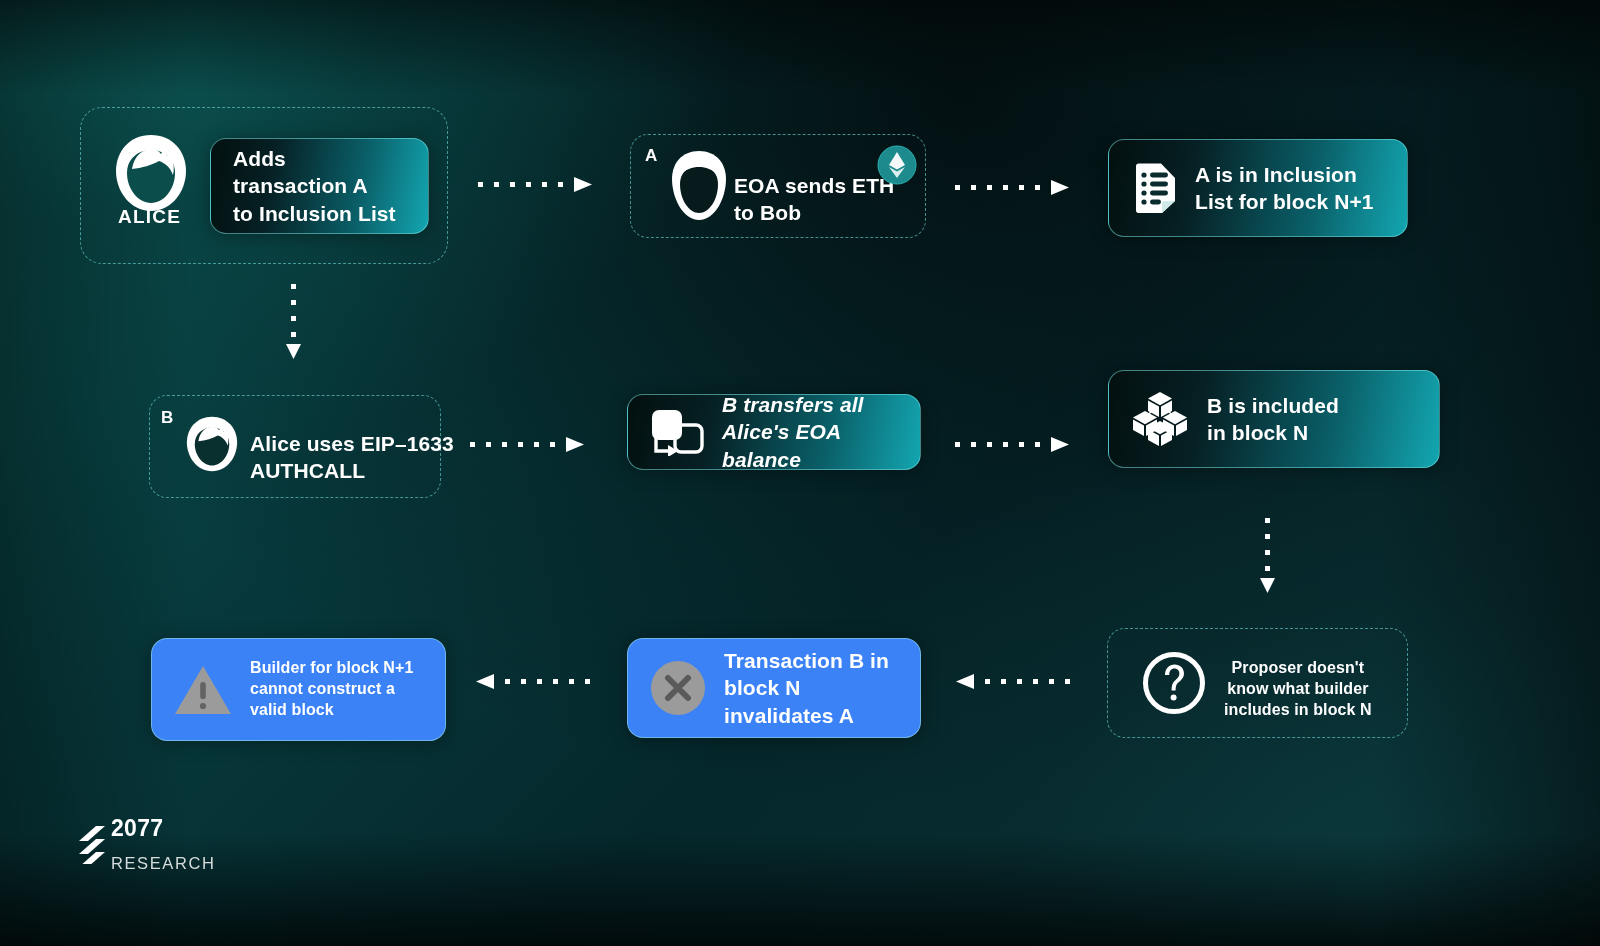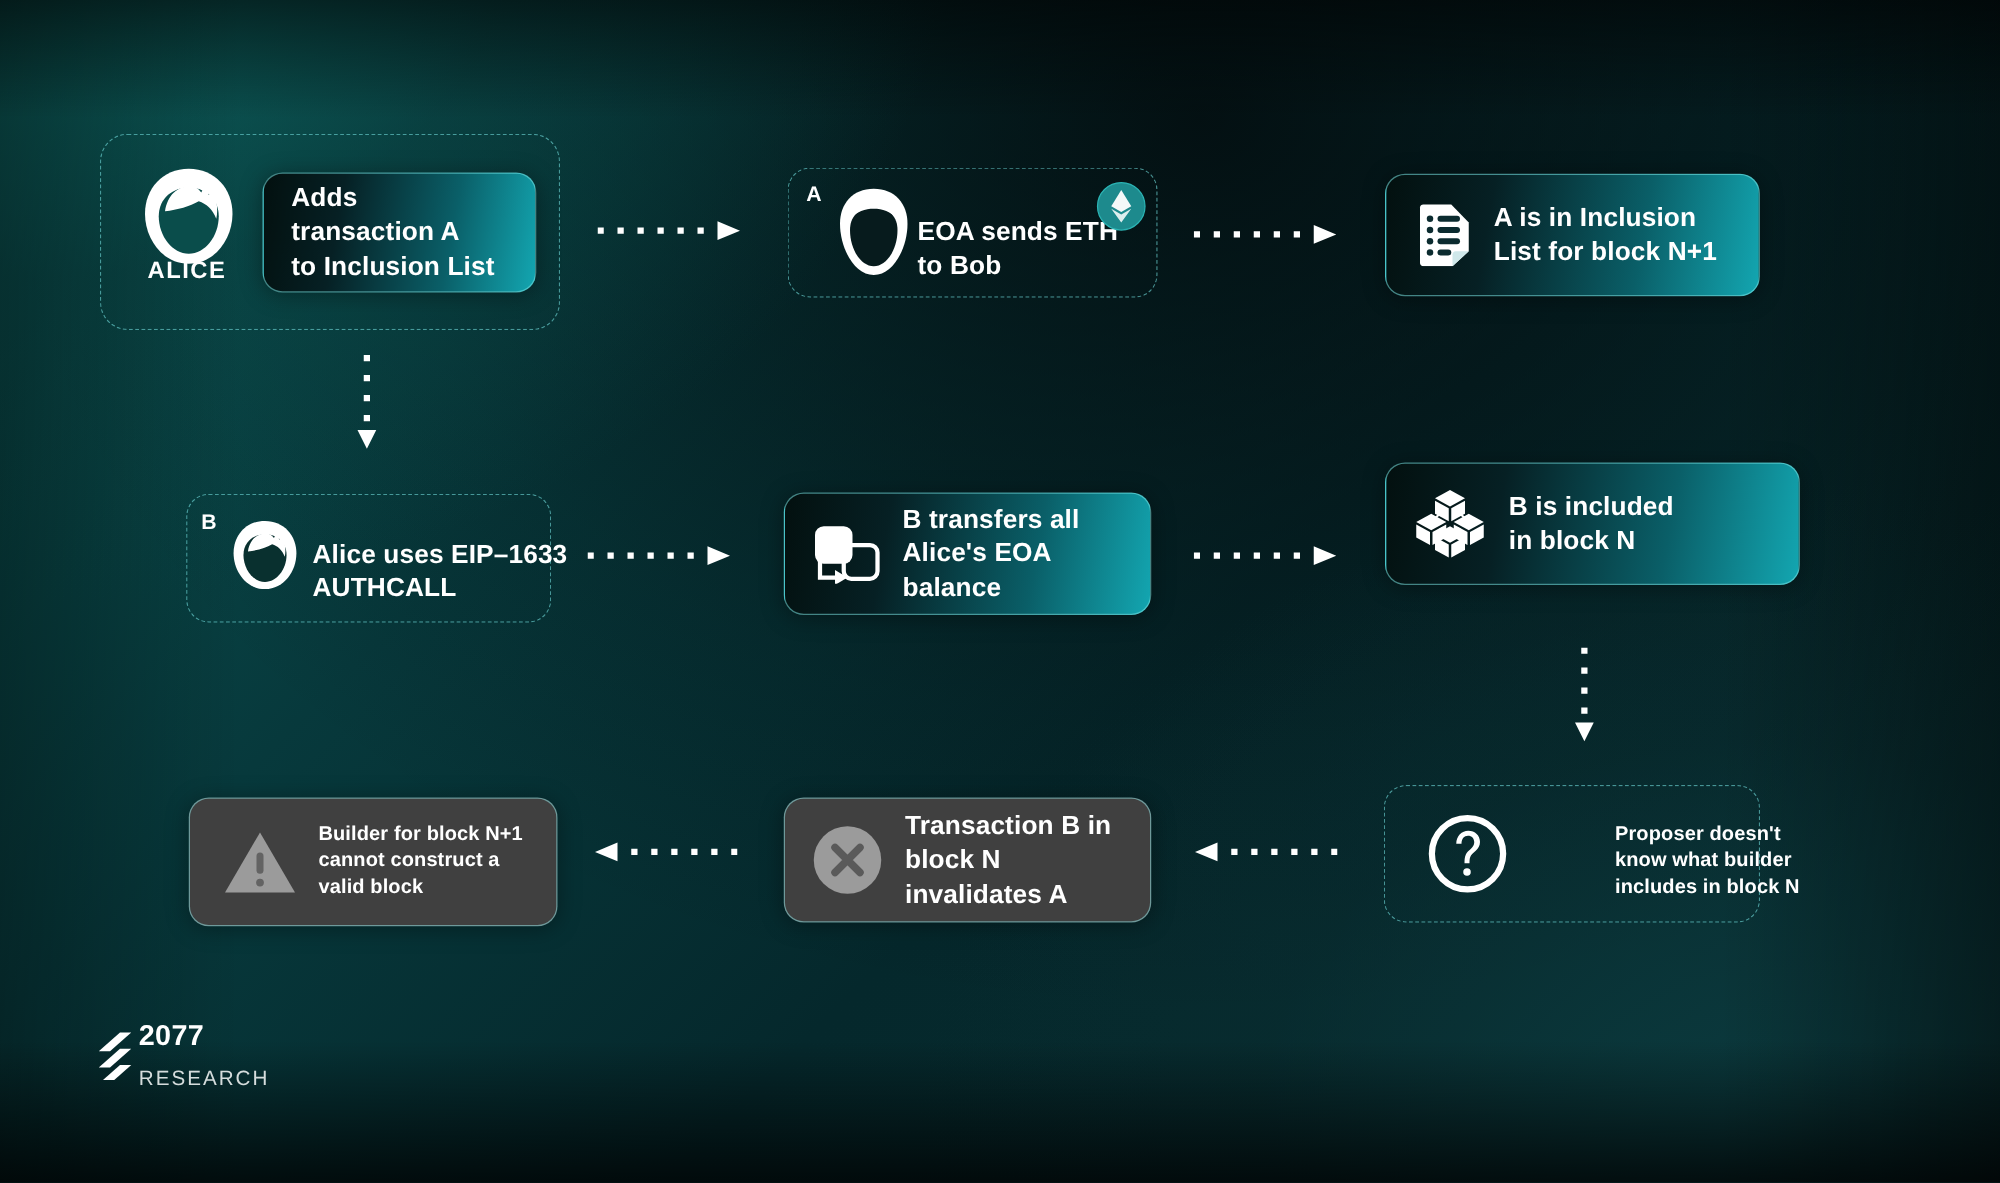--- a/index.html
+++ b/index.html
@@ -45,23 +45,22 @@
     border-radius: 16px;
     border: 1px solid rgba(120,225,225,0.55);
     background: linear-gradient(100deg, #03100f 0%, #062024 28%, #0a5f68 68%, #13a6b1 100%);
     display: flex;
     align-items: center;
     padding: 0 22px;
     gap: 18px;
     box-shadow: 0 2px 18px rgba(0,0,0,0.35);
   }
   .card.gray {
-    background: #404040;
+    background: #3b82f6;
     border: 1px solid rgba(150,225,228,0.55);
-    justify-content: center;
   }
 
   .card-text {
     color: #ffffff;
     font-size: 21px;
     line-height: 1.30;
     font-weight: 700;
     letter-spacing: 0.1px;
     white-space: pre-line;
   }
@@ -226,21 +225,21 @@
     <rect x="0" y="7" width="5" height="5"></rect>
       <rect x="16" y="7" width="5" height="5"></rect>
     <rect x="32" y="7" width="5" height="5"></rect>
       <rect x="48" y="7" width="5" height="5"></rect>
     <rect x="64" y="7" width="5" height="5"></rect>
       <rect x="80" y="7" width="5" height="5"></rect>
     <polygon points="96,2 114,9.5 96,17"></polygon>
   </g>
 </svg>
 
-<div class="card" style="left:627px; top:394px; width:294px; height:98px;">
+<div class="card" style="left:627px; top:394px; width:294px; height:76px;font-style:italic;">
   <svg class="icon" width="54" height="48" viewBox="0 0 54 48">
     <rect x="2" y="2" width="30" height="30" rx="7" fill="#ffffff"></rect>
     <rect x="25" y="17" width="27" height="27" rx="6" fill="none" stroke="#ffffff" stroke-width="3.4"></rect>
     <path d="M6 27 L6 43 L22 43" fill="none" stroke="#ffffff" stroke-width="3.4" stroke-linecap="round"></path>
     <polygon points="18,37 28,43 18,49" fill="#ffffff"></polygon>
   </svg>
   <div class="card-text">B transfers all
 Alice's EOA balance</div>
 </div>
 
@@ -296,21 +295,21 @@
 <div class="dashed-wrap" style="left:1107px; top:628px; width:301px; height:110px; border-radius:18px;"></div>
 
 <div class="node" style="left:1141px; top:650px;">
   <svg class="icon" width="66" height="66" viewBox="0 0 66 66">
     <circle cx="33" cy="33" r="28.5" fill="none" stroke="#ffffff" stroke-width="5"></circle>
     <path d="M24 25 C24 18.5 28.5 14.5 33.6 14.5 C39 14.5 43 18.2 43 23.6 C43 30 36.6 31.6 35.2 35.6 C34.7 37 34.6 38.6 34.6 40.5 L30.6 40.5 C30.6 37.6 30.8 35.6 31.6 33.8 C33.2 30 38.4 28.4 38.4 23.8 C38.4 20.6 36.4 18.5 33.4 18.5 C30.3 18.5 28.2 20.8 28.2 25 Z" fill="#ffffff"></path>
     <circle cx="32.6" cy="47.5" r="3" fill="#ffffff"></circle>
   </svg>
 </div>
 
-<div class="node" style="left:1292px; top:658px;">
+<div class="node" style="left:1224px; top:658px;text-align:center;">
   <div class="card-text sm">Proposer doesn't
 know what builder
 includes in block N</div>
 </div>
 
 <svg class="conn" style="left:950px; top:672px;" width="120" height="20" viewBox="0 0 120 20">
   <g fill="#ffffff">
     <polygon points="24,2 6,9.5 24,17"></polygon>
     <rect x="35" y="7" width="5" height="5"></rect>
       <rect x="51" y="7" width="5" height="5"></rect>

